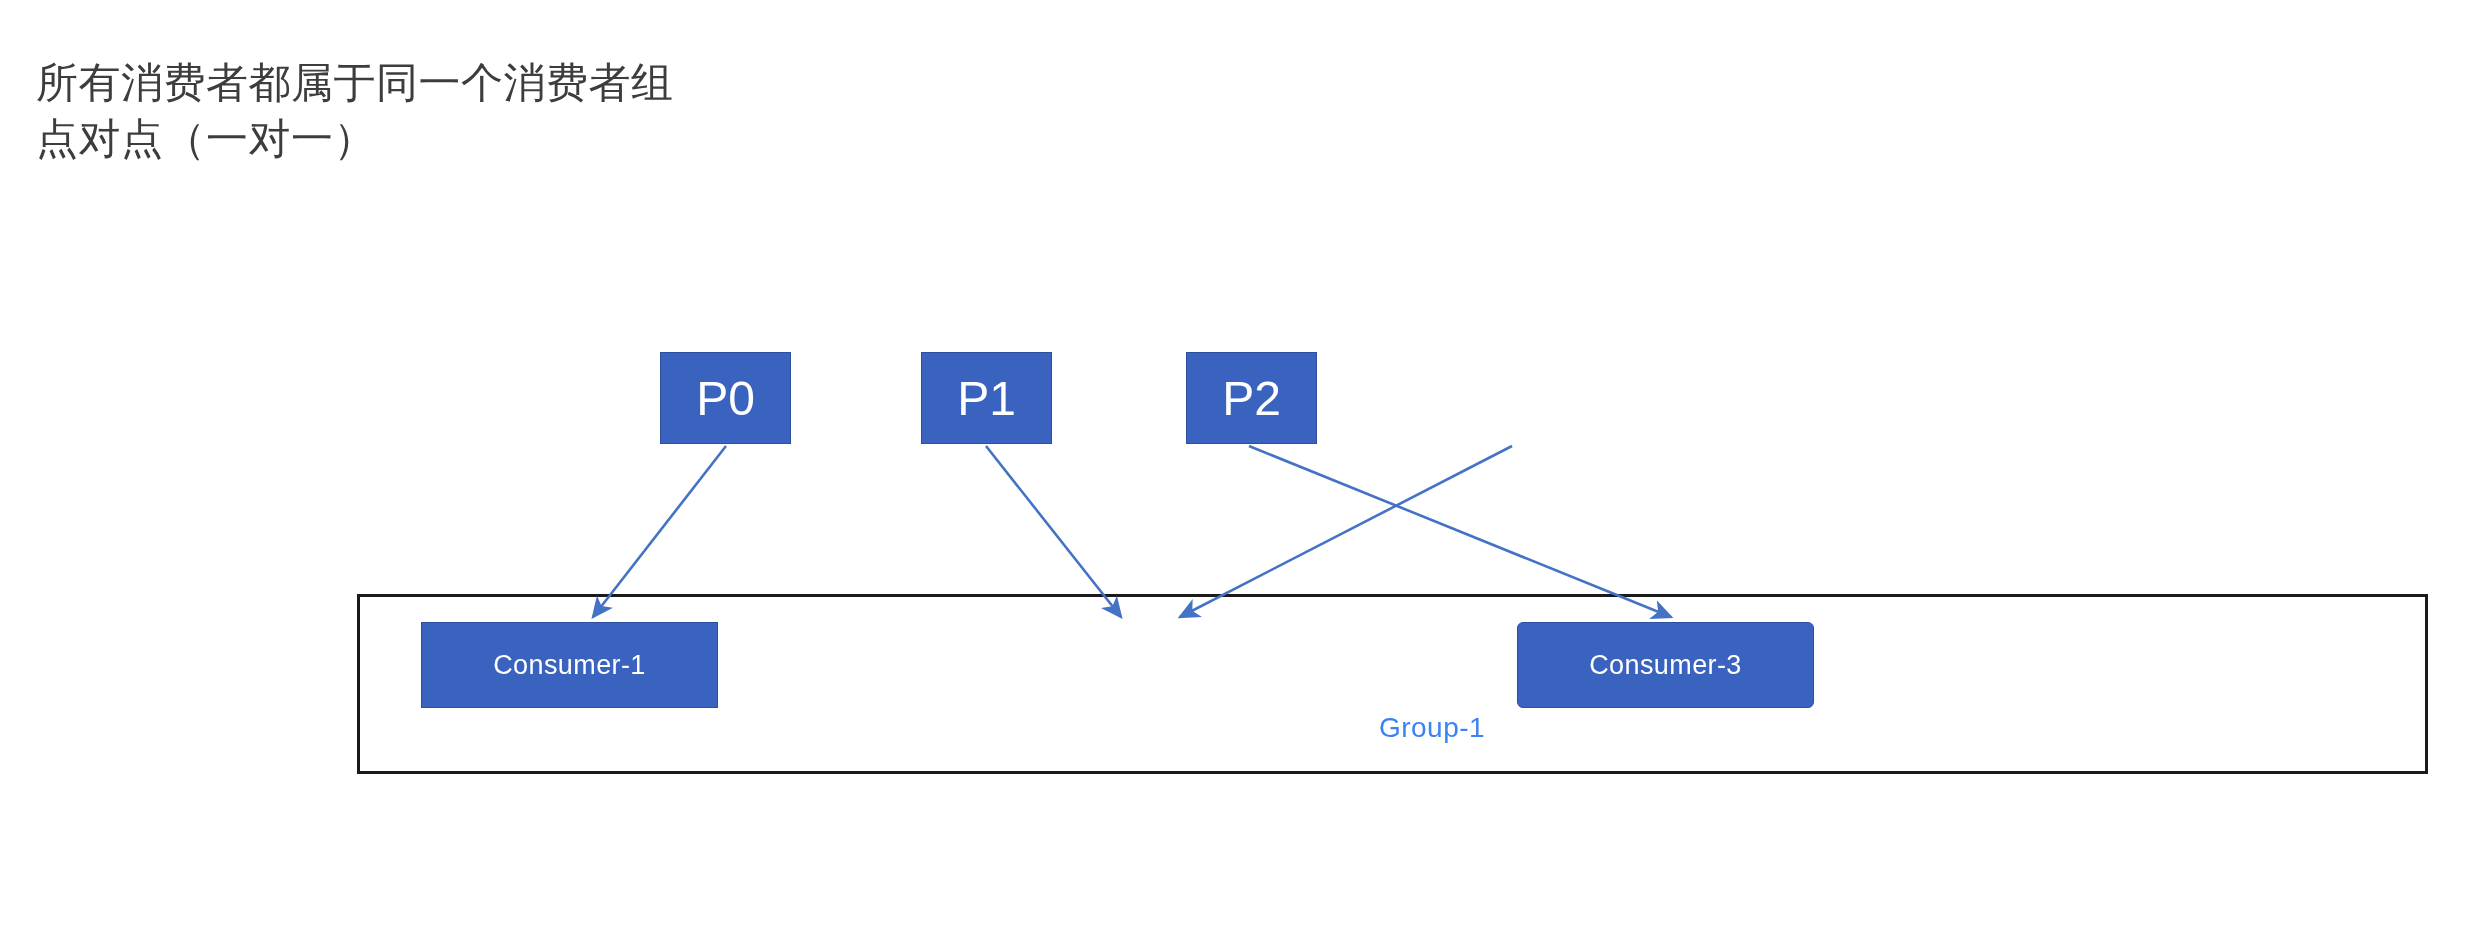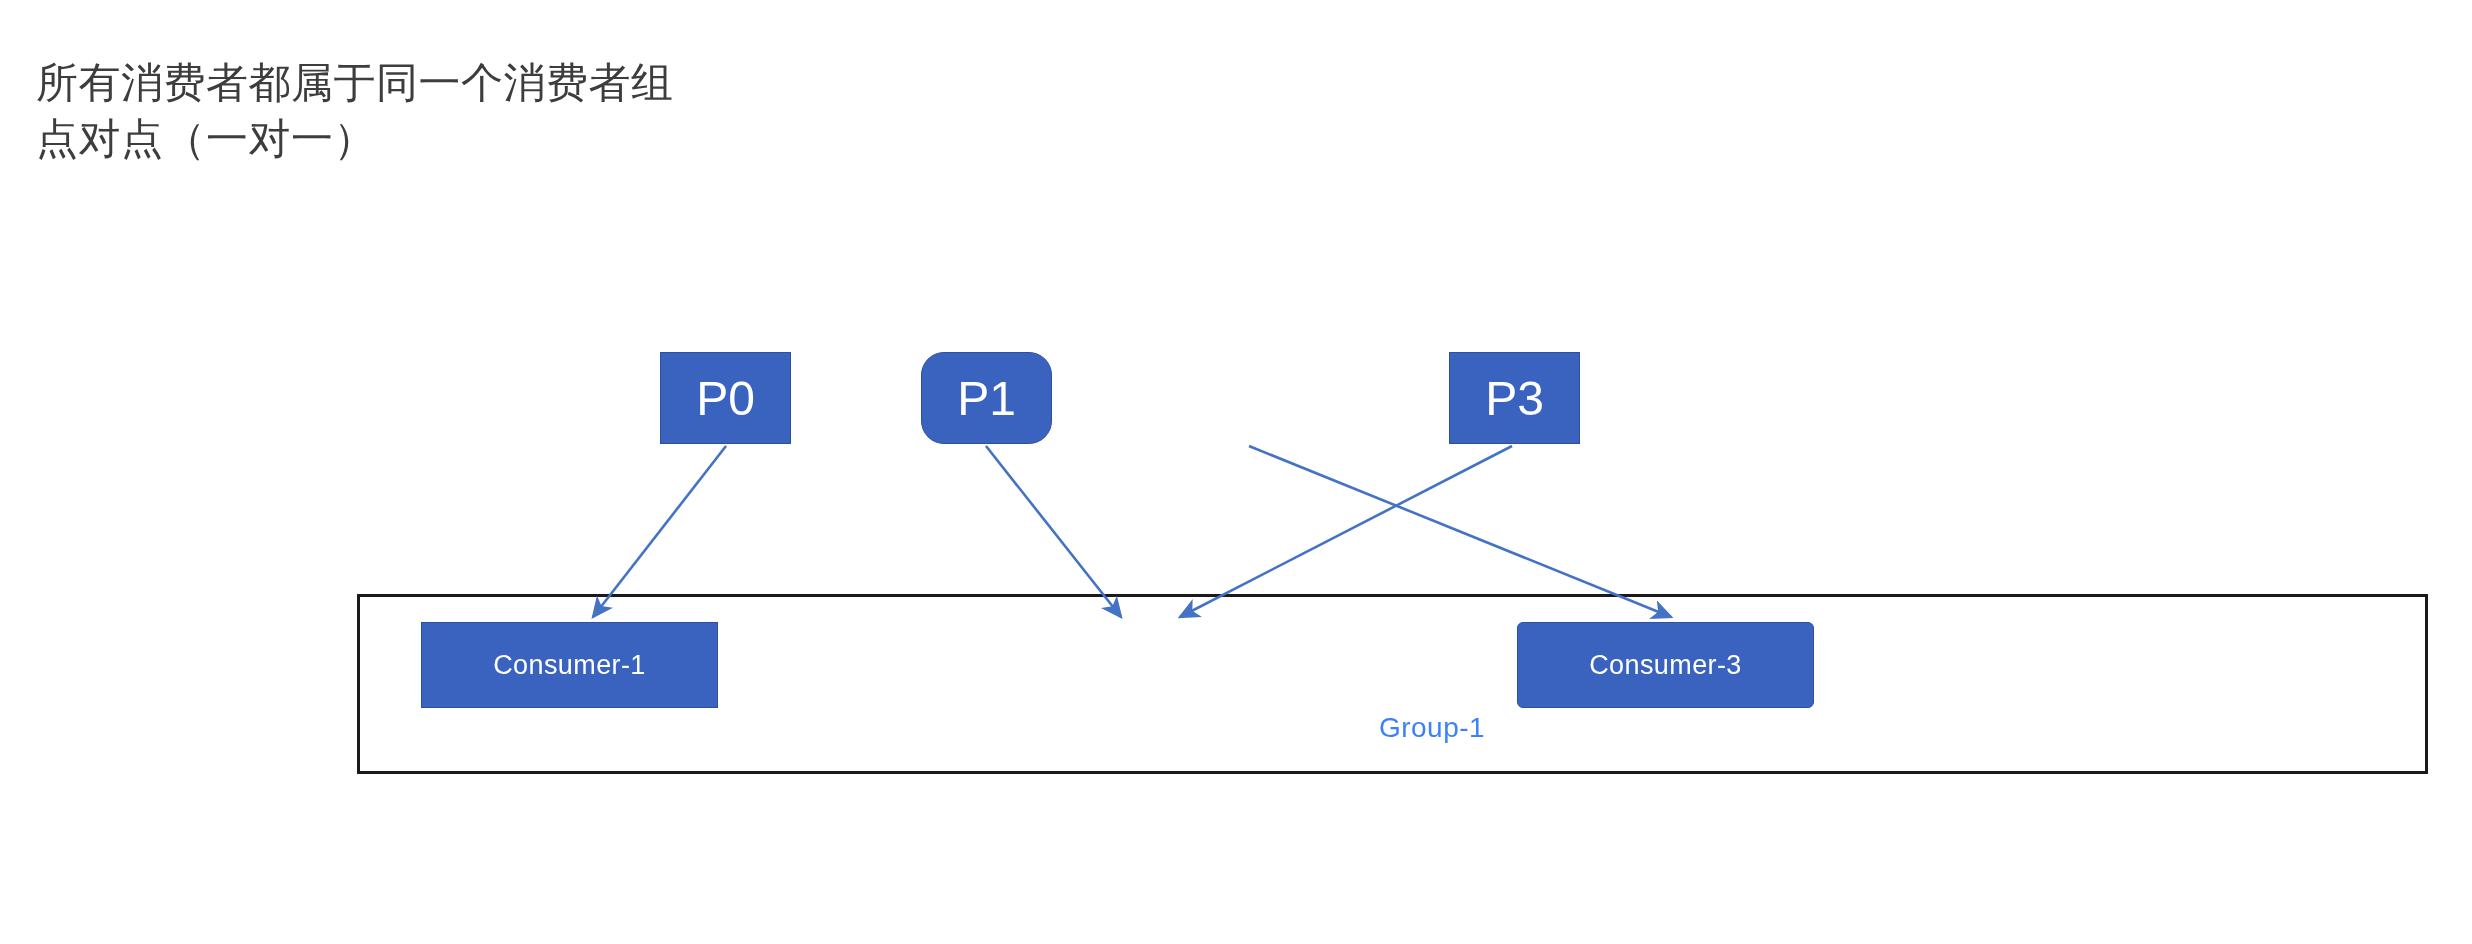--- a/index.html
+++ b/index.html
@@ -62,21 +62,21 @@
   }
 
   .partition-box {
     width: 131px;
     height: 92px;
     top: 352px;
     font-size: 48px;
     font-weight: 400;
   }
   #partition-p0 { left: 660px; }
-  #partition-p1 { left: 921px; border-radius: 23px; }
+  #partition-p1 { left: 921px; }
   #partition-p2 { left: 1186px; }
   #partition-p3 { left: 1449px; }
 
   .consumer-box {
     width: 297px;
     height: 86px;
     top: 622px;
     font-size: 27px;
     font-weight: 400;
     letter-spacing: 0.4px;
@@ -134,22 +134,22 @@
 
     <line x1="1512" y1="446" x2="1180" y2="617" stroke="#4472C4" stroke-width="2.6" marker-end="url(#arrowhead)"></line>
   </svg>
 
   <div class="node-box partition-box" id="partition-p0">
     <span>P0</span>
   </div>
   <div class="node-box partition-box" id="partition-p1">
     <span>P1</span>
   </div>
-  <div class="node-box partition-box" id="partition-p3">
-    <span>P3</span>
+  <div class="node-box partition-box" id="partition-p2">
+    <span>P2</span>
   </div>
 
   <div class="node-box consumer-box" id="consumer-1">
     <span>Consumer-1</span>
   </div>
   <div class="node-box consumer-box" id="consumer-3">
     <span>Consumer-3</span>
   </div>
 
   <div class="group-label">Group-1</div>

